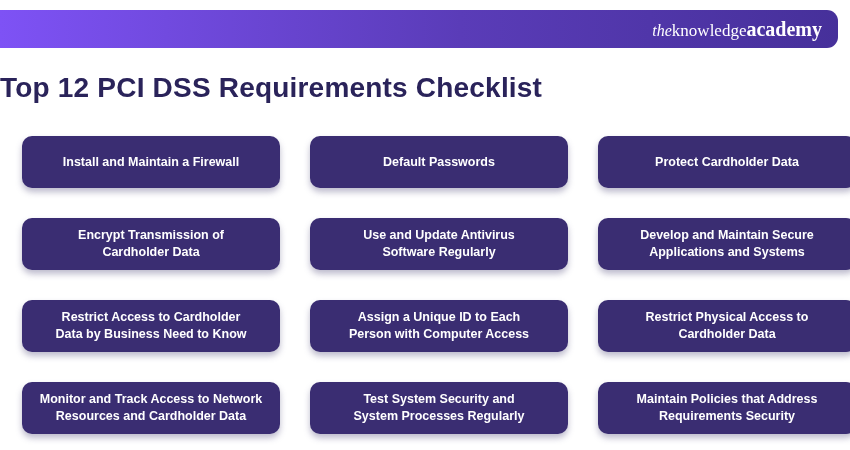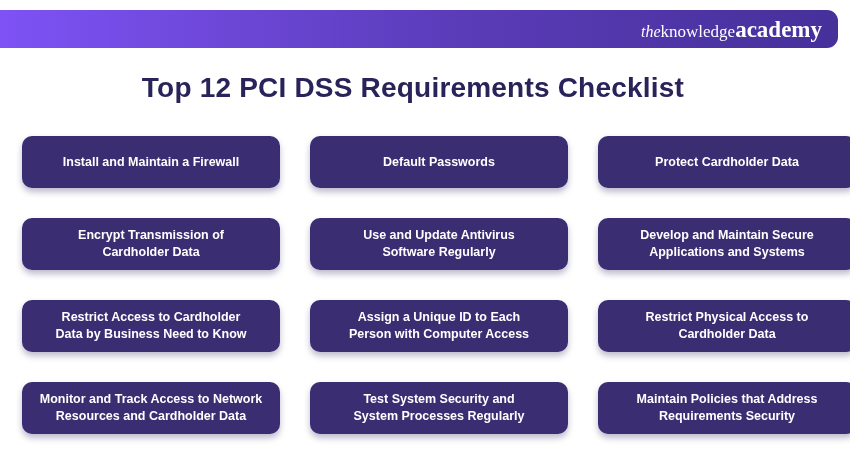--- a/index.html
+++ b/index.html
@@ -29,29 +29,29 @@
   }
   .logo-the {
     font-style: italic;
     font-size: 16px;
   }
   .logo-knowledge {
     font-size: 17px;
     font-weight: normal;
   }
   .logo-academy {
-    font-size: 23px;
+    font-size: 20px;
     font-weight: bold;
   }
   .page-title {
     position: absolute;
     top: 72px;
     left: 0;
     width: 684px;
-    text-align: right;
+    text-align: left;
     color: #2a235a;
     font-size: 28px;
     font-weight: bold;
     letter-spacing: 0.2px;
   }
   .requirements-grid {
     position: absolute;
     left: 22px; top: 136px;
     width: 806px;
     display: grid;

